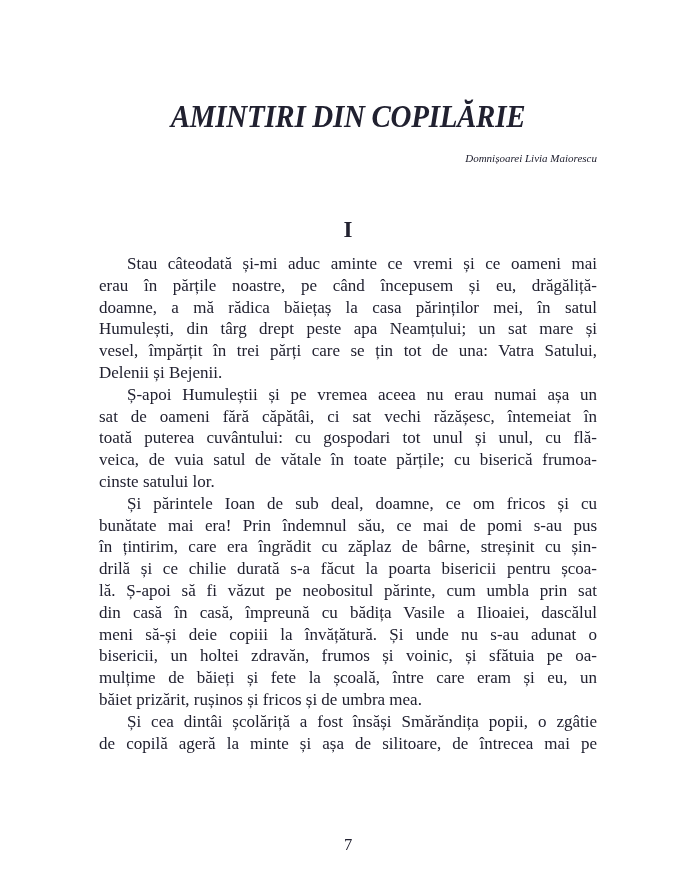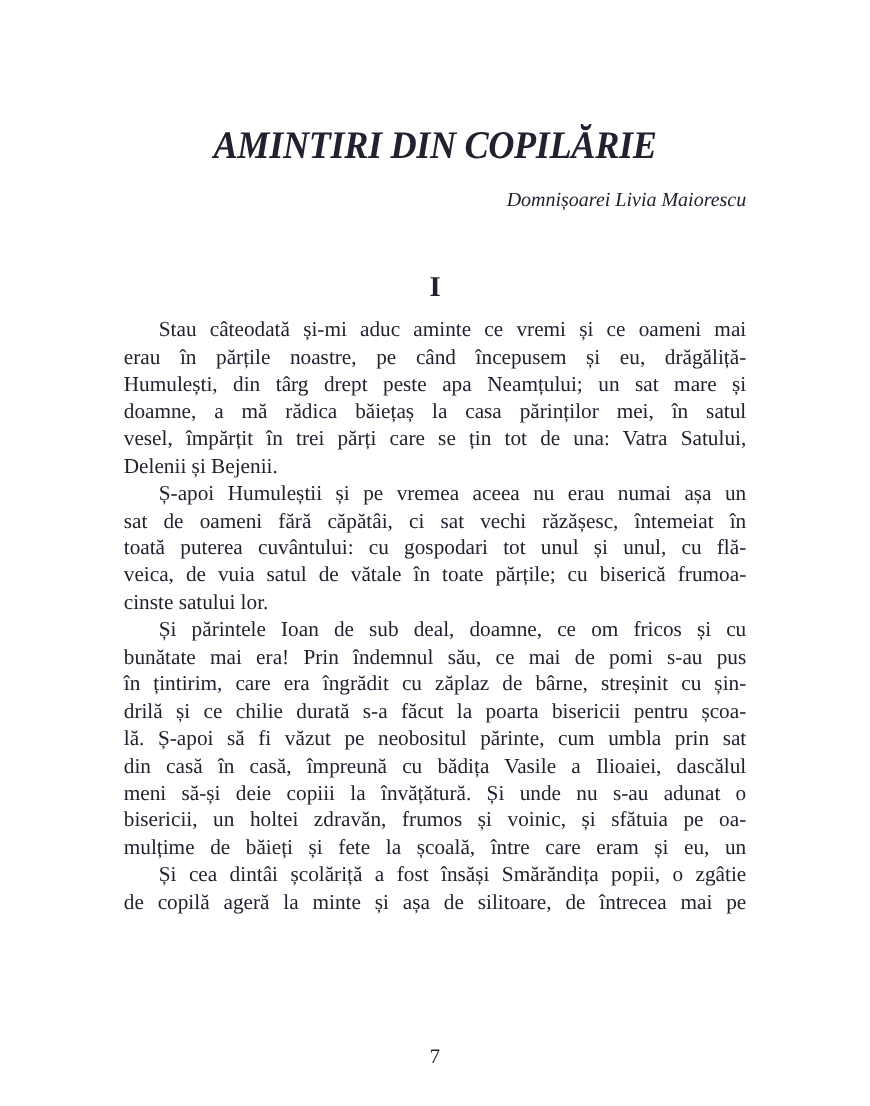--- a/index.html
+++ b/index.html
@@ -24,21 +24,21 @@
     font-size: 29px;
     letter-spacing: -0.3px;
     transform: scaleY(1.08);
     transform-origin: center top;
   }
   .dedication {
     position: absolute;
     top: 152px;
     right: 99px;
     font-style: italic;
-    font-size: 16px;
+    font-size: 11px;
   }
   .chapter-numeral {
     position: absolute;
     top: 217px;
     left: 0;
     width: 100%;
     text-align: center;
     font-weight: bold;
     font-size: 23px;
   }
@@ -77,22 +77,22 @@
 
   <div class="dedication">Domnișoarei Livia Maiorescu</div>
 
   <div class="chapter-numeral">I</div>
 
   <div class="body-text">
 
     <div class="para">
       <div class="ln indent">Stau câteodată și-mi aduc aminte ce vremi și ce oameni mai</div>
       <div class="ln">erau în părțile noastre, pe când începusem și eu, drăgăliță-</div>
+      <div class="ln">doamne, a mă rădica băiețaș la casa părinților mei, în satul</div>
       <div class="ln">Humulești, din târg drept peste apa Neamțului; un sat mare și</div>
-      <div class="ln">doamne, a mă rădica băiețaș la casa părinților mei, în satul</div>
       <div class="ln">vesel, împărțit în trei părți care se țin tot de una: Vatra Satului,</div>
       <div class="ln short">Delenii și Bejenii.</div>
     </div>
 
     <div class="para">
       <div class="ln indent">Ș-apoi Humuleștii și pe vremea aceea nu erau numai așa un</div>
       <div class="ln">sat de oameni fără căpătâi, ci sat vechi răzășesc, întemeiat în</div>
       <div class="ln">toată puterea cuvântului: cu gospodari tot unul și unul, cu flă-</div>
       <div class="ln">veica, de vuia satul de vătale în toate părțile; cu biserică frumoa-</div>
       <div class="ln short">cinste satului lor.</div>
@@ -101,20 +101,21 @@
     <div class="para">
       <div class="ln indent">Și părintele Ioan de sub deal, doamne, ce om fricos și cu</div>
       <div class="ln">bunătate mai era! Prin îndemnul său, ce mai de pomi s-au pus</div>
       <div class="ln">în țintirim, care era îngrădit cu zăplaz de bârne, streșinit cu șin-</div>
       <div class="ln">drilă și ce chilie durată s-a făcut la poarta bisericii pentru școa-</div>
       <div class="ln">lă. Ș-apoi să fi văzut pe neobositul părinte, cum umbla prin sat</div>
       <div class="ln">din casă în casă, împreună cu bădița Vasile a Ilioaiei, dascălul</div>
       <div class="ln">meni să-și deie copiii la învățătură. Și unde nu s-au adunat o</div>
       <div class="ln">bisericii, un holtei zdravăn, frumos și voinic, și sfătuia pe oa-</div>
       <div class="ln">mulțime de băieți și fete la școală, între care eram și eu, un</div>
+      <div class="ln short">băiet prizărit, rușinos și fricos și de umbra mea.</div>
     </div>
 
     <div class="para">
       <div class="ln indent">Și cea dintâi școlăriță a fost însăși Smărăndița popii, o zgâtie</div>
       <div class="ln">de copilă ageră la minte și așa de silitoare, de întrecea mai pe</div>
     </div>
 
   </div>
 
   <div class="page-number">7</div>

